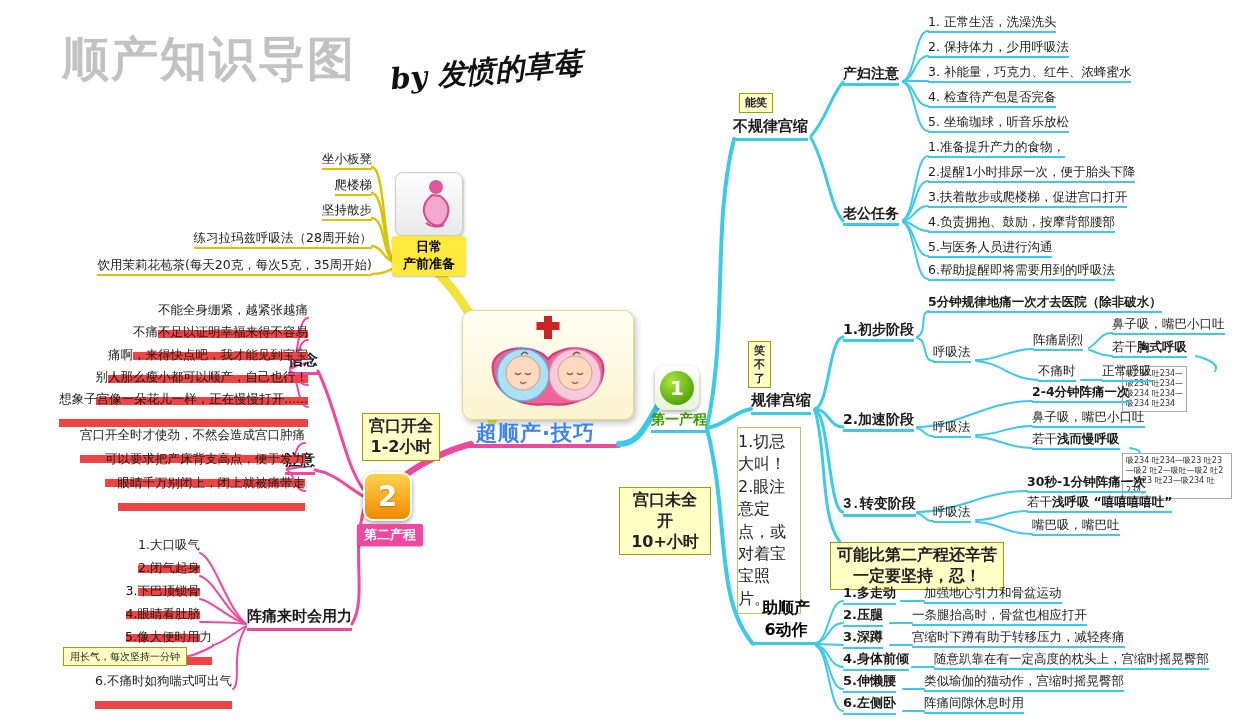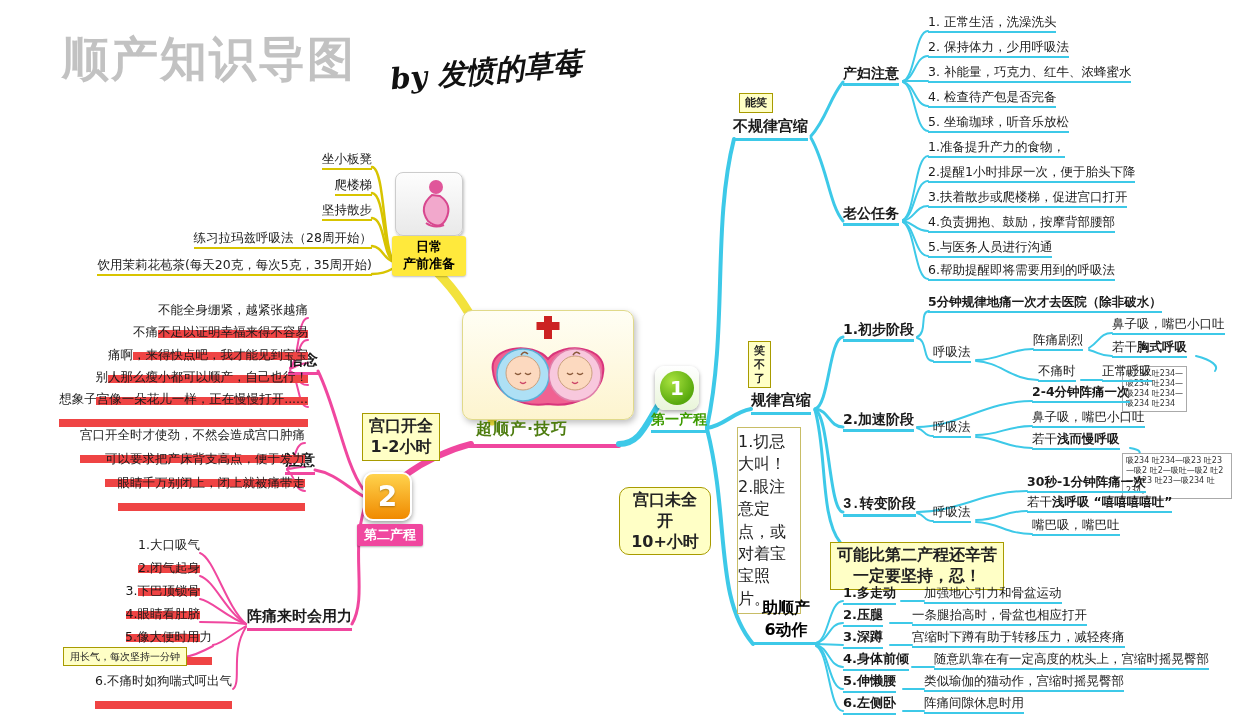--- a/index.html
+++ b/index.html
@@ -22,22 +22,22 @@
   .patternbox{position:absolute;z-index:3;background:#fff;border:1px solid #aaa;font-size:8px;
         line-height:1.25;padding:2px 3px;color:#333;white-space:pre-line;}
   .patternbox.wrap{white-space:normal;width:102px;}
   .title{position:absolute;left:62px;top:28px;z-index:3;font-size:47px;font-weight:bold;
         color:#c2c2c2;letter-spacing:2px;}
   .byline{position:absolute;left:390px;top:52px;z-index:3;font-size:29px;font-style:italic;font-weight:bold;
         color:#111;transform:rotate(-5deg);font-family:"DejaVu Serif","Liberation Serif",serif;}
   .cimg{position:absolute;left:462px;top:310px;width:170px;height:108px;z-index:2;
         background:linear-gradient(#fffef4,#fdf4cf);border:1px solid #e0d98a;border-radius:10px;
         box-shadow:2px 3px 6px rgba(0,0,0,.25);}
-  .clabel{position:absolute;left:476px;top:419px;z-index:3;font-size:16px;font-weight:bold;
-        color:#4d7c0f;letter-spacing:1px;}
+  .clabel{position:absolute;left:476px;top:419px;z-index:3;font-size:21px;font-weight:bold;
+        color:#3b82f6;letter-spacing:1px;}
   .tile1{position:absolute;left:655px;top:366px;width:44px;height:44px;border-radius:9px;z-index:3;
         background:linear-gradient(#ffffff,#e9f5d9);box-shadow:0 2px 4px rgba(0,0,0,.35);
         display:flex;align-items:center;justify-content:center;}
   .ball1{width:34px;height:34px;border-radius:50%;color:#fff;font-weight:bold;font-size:20px;
         background:radial-gradient(circle at 35% 30%,#a9e23e,#57a80d 72%);
         display:flex;align-items:center;justify-content:center;}
   .label1{position:absolute;left:651px;top:411px;z-index:3;color:#3d9b00;font-weight:bold;font-size:14px;
         border-bottom:3px solid #3dc9e8;padding-bottom:1px;}
   .tile2{position:absolute;left:363px;top:472px;width:45px;height:45px;border-radius:10px;z-index:3;
         background:linear-gradient(#ffd34d,#f08a00);border:2px solid #fff;
@@ -175,21 +175,21 @@
       <path d="M 57 71 q 3 3 6 0" stroke="#c46" fill="none" stroke-width="1.3"></path>
       <path d="M 109 71 q 3 3 6 0" stroke="#c46" fill="none" stroke-width="1.3"></path>
     </svg>
   </div>
   <div class="clabel">超顺产·技巧</div>
 
   <div class="tile1">
     <div class="ball1">1</div>
   </div>
   <div class="label1">第一产程</div>
-  <div class="ybox" style="left:619px;top:487px;width:78px;border-radius:10px;">宫口未全开
+  <div class="ybox" style="left:619px;top:487px;width:78px;">宫口未全开
 10+小时</div>
 
   <div class="tile2">2</div>
   <div class="label2">第二产程</div>
   <div class="ybox" style="left:362px;top:413px;width:64px;">宫口开全
 1-2小时</div>
 
   <div class="dailyimg">
     <svg width="66" height="62">
       <circle cx="40" cy="14" r="7" fill="#e0569a"></circle>

